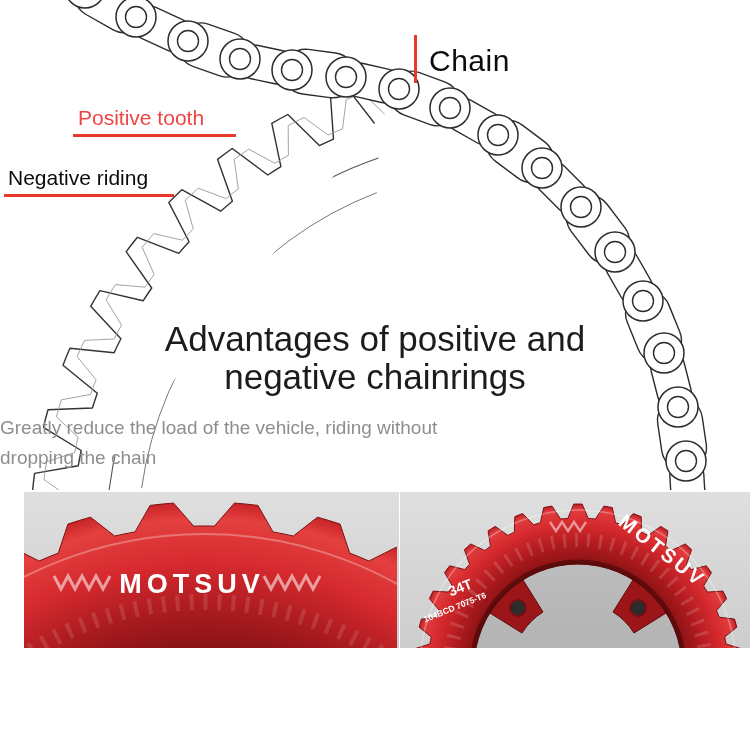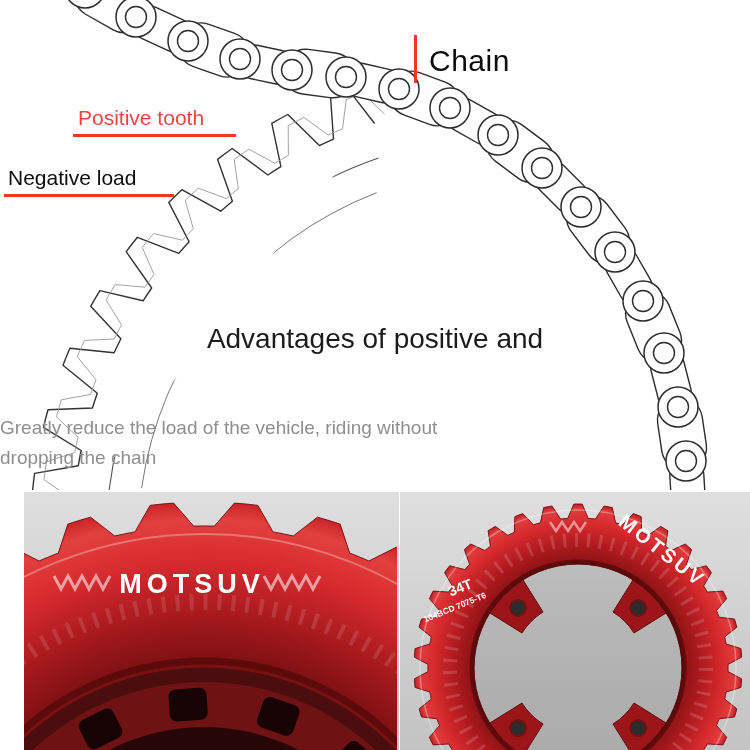--- a/index.html
+++ b/index.html
@@ -1,34 +1,34 @@
 <!DOCTYPE html>
 <html><head>
 <meta charset="utf-8">
 <style>
   * { margin:0; padding:0; box-sizing:border-box; }
   html,body { width:750px; height:750px; }
   body { font-family:"Liberation Sans", sans-serif; background:#fff; }
-  .canvas { position:relative; width:750px; height:750px; overflow:hidden; background:#fff; }
+  .canvas { position:relative; width:750px; height:648px; overflow:hidden; background:#fff; }
 
   
   .top { position:absolute; top:0; left:0; width:750px; height:490px; background:#fff; }
   .top svg { position:absolute; top:0; left:0; }
 
   .chain-label { position:absolute; left:429px; top:44px; font-size:30px; color:#0c0c0c; letter-spacing:0.5px; }
   .chain-leader { position:absolute; left:414px; top:35px; width:3px; height:48px; background:#e8392b; }
 
   .pos-label { position:absolute; left:78px; top:106px; font-size:21px; color:#ef4444; }
   .pos-underline { position:absolute; left:73px; top:134px; width:163px; height:3px; background:#e8392b; }
 
   .neg-label { position:absolute; left:8px; top:166px; font-size:21px; color:#0c0c0c; }
   .neg-underline { position:absolute; left:4px; top:194px; width:170px; height:3px; background:#e8392b; }
 
   .title { position:absolute; top:320px; left:0; width:750px; text-align:center;
-           font-size:28px; line-height:38px; color:#1c1c1c; }
+           font-size:35px; line-height:38px; color:#1c1c1c; }
   .subtitle { position:absolute; top:413px; left:0; width:750px; text-align:left;
               font-size:19px; line-height:30px; color:#8e8e8e; }
 
   
   .bottom { position:absolute; top:492px; left:0; width:750px; height:258px;
             display:flex; gap:1px; background:#fff;margin-left:24px; }
   .panel { position:relative; flex:1; overflow:hidden;
            background:linear-gradient(180deg,#dfdfdf 0%,#cdcdcd 60%,#c3c3c3 100%); }
   .panel svg { position:absolute; top:0; left:0; display:block; }
   .brand { fill:#ffffff; font-family:"Liberation Sans",sans-serif; font-weight:bold; }
@@ -97,25 +97,26 @@
           <circle cx="689" cy="512" r="10.5" fill="#fff" stroke="#2d2d2d" stroke-width="1.4"></circle>
         </g>
     </svg>
 
     <div class="chain-leader"></div>
     <div class="chain-label">Chain</div>
 
     <div class="pos-label">Positive tooth</div>
     <div class="pos-underline"></div>
 
-    <div class="neg-label">Negative load</div>
+    <div class="neg-label">Negative riding</div>
     <div class="neg-underline"></div>
 
     <div class="title">
       <div>Advantages of positive and</div>
+      <div>negative chainrings</div>
     </div>
     <div class="subtitle">
       <div>Greatly reduce the load of the vehicle, riding without</div>
       <div>dropping the chain</div>
     </div>
   </section>
 
   <section class="bottom">
 
     <div class="panel">

